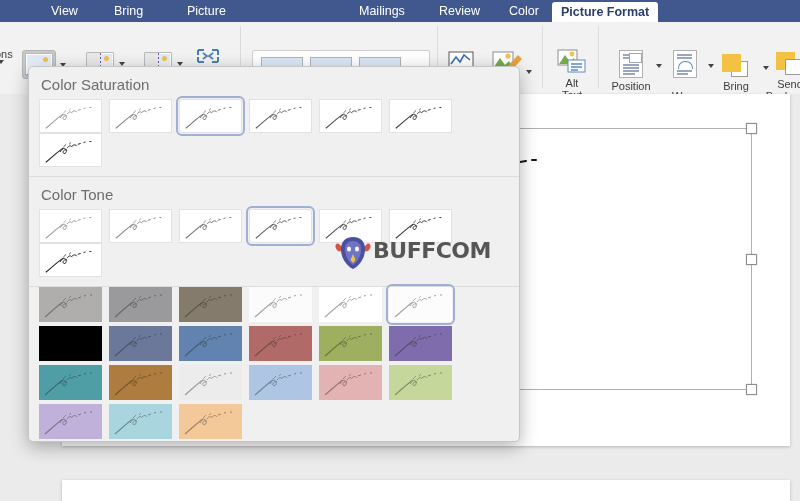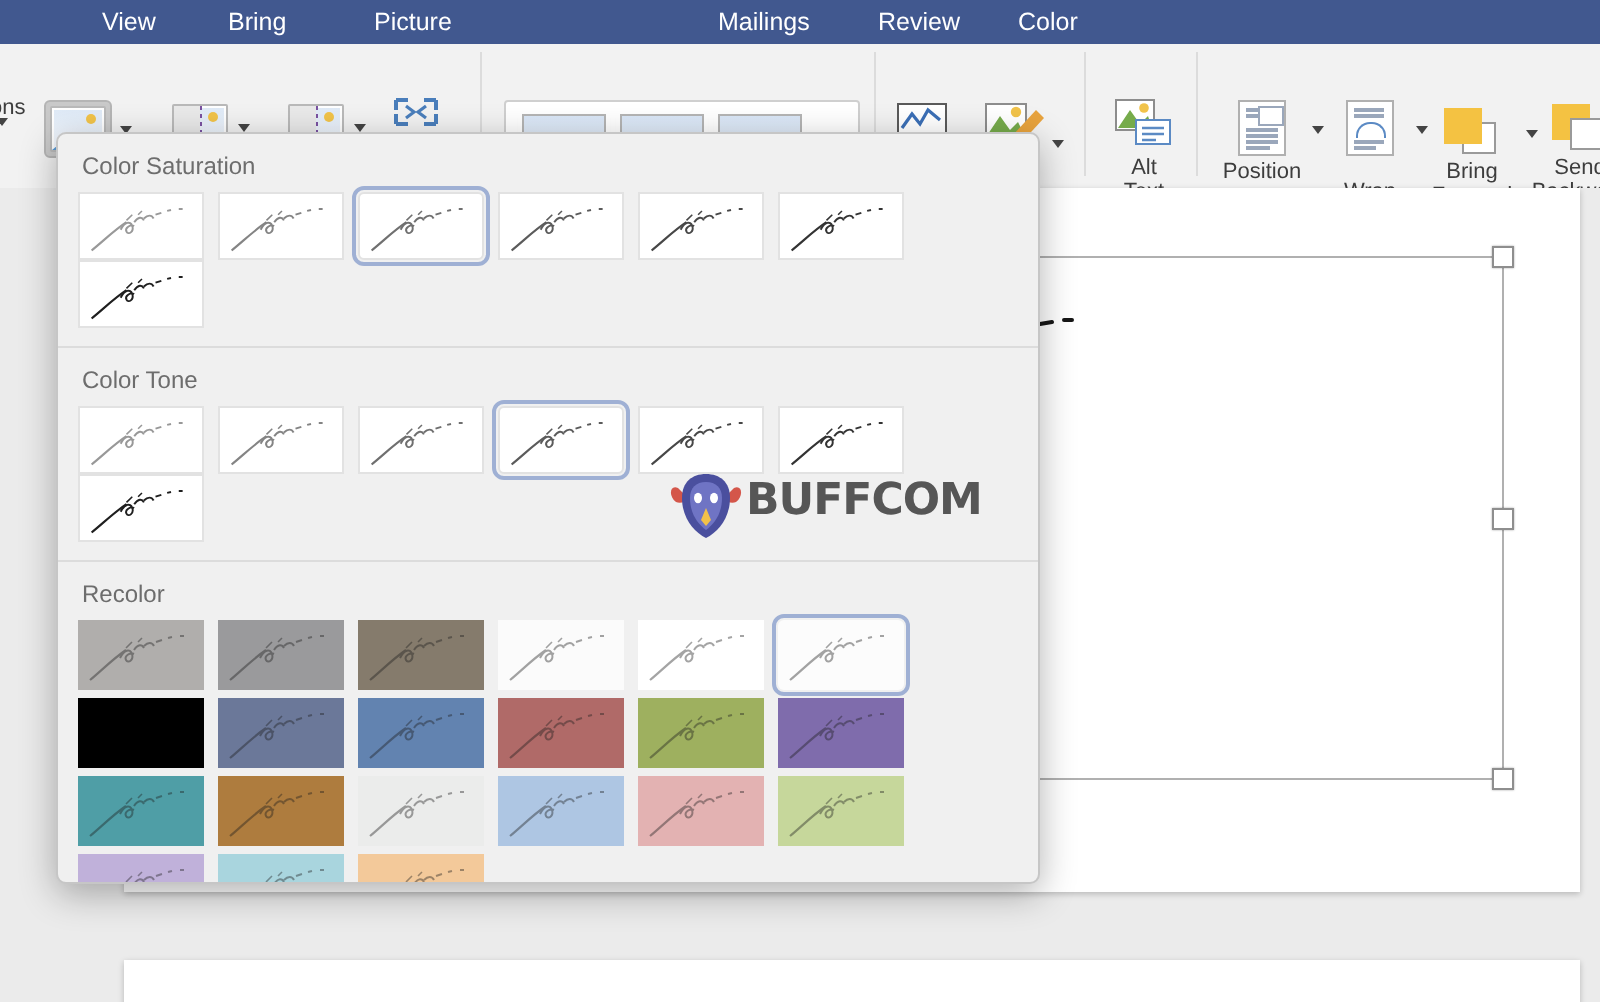--- a/index.html
+++ b/index.html
@@ -107,21 +107,21 @@
     position:absolute;width:9px;height:9px;background:#fff;
     border:1px solid #8e8e8e;box-shadow:0 0 1px rgba(0,0,0,.35);
   }
   
   #color-menu{
     position:absolute;left:28px;top:66px;width:490px;height:374px;
     background:#f0f0f0;border:1px solid #c6c6c6;border-radius:5px;
     box-shadow:0 5px 18px rgba(0,0,0,.30);overflow:hidden;
   }
   .grp-title{
-    font-size:12px;color:#6d6d6d;padding:9px 0 6px 12px;
+    font-size:15px;color:#6d6d6d;padding:9px 0 6px 12px;
   }
   .sep-line{height:1px;background:#dcdcdc;margin:0;}
   .thumb-row{position:relative;padding:0 0 9px 10px;font-size:0;}
   .sk{
     display:inline-block;width:63px;height:34px;background:#fff;
     margin-right:7px;position:relative;overflow:hidden;vertical-align:top;
     border:1px solid #e2e2e2;box-sizing:border-box;
   }
   .sk.selected{
     outline:2px solid #9fb0d4;outline-offset:1px;border-radius:3px;
@@ -149,20 +149,21 @@
 </head>
 <body>
 
 <div id="ribbon-tabs">
     <div class="tab" style="left: 42px;">View</div>
     <div class="tab" style="left: 105px;">Bring</div>
     <div class="tab" style="left: 178px;">Picture</div>
     <div class="tab" style="left: 350px;">Mailings</div>
     <div class="tab" style="left: 430px;">Review</div>
     <div class="tab" style="left: 500px;">Color</div>
+    <div class="tab active" style="left: 552px;">Picture Format</div>
   </div>
 
 <div id="ribbon-body">
 
   <div class="rb-item" style="left:-16px;top:26px;">
     <span class="rb-label">ctions</span>
   </div>
   <div class="rb-item" style="left:-4px;top:30px;">
     <span class="caret sm"></span>
   </div>
@@ -406,21 +407,20 @@
           <path d="M24 14 l3 -3 M30 11 l2 -2" stroke="#1d1d1d" stroke-width="0.8" fill="none"></path>
         </svg></div><div class="sk" title="Temperature 11200 K"><svg viewBox="0 0 63 34" preserveAspectRatio="none" style="opacity: 0.99;">
           <path d="M6 30 C12 25, 18 19, 24 15" stroke="#1d1d1d" stroke-width="1.1" fill="none"></path>
           <path d="M21 19 c2 -4 5 -5 6 -2 c1 3 -2 5 -3 3 c-1 -2 2 -4 4 -3" stroke="#1d1d1d" stroke-width="1" fill="none"></path>
           <path d="M28 15 c2 -3 4 -3 5 -1 M33 13 c2 -2 4 -2 5 0" stroke="#1d1d1d" stroke-width="1" fill="none"></path>
           <path d="M39 11 l3 -1 M45 9 l2 -0.5 M51 8 l2 0" stroke="#1d1d1d" stroke-width="1" fill="none"></path>
           <path d="M24 14 l3 -3 M30 11 l2 -2" stroke="#1d1d1d" stroke-width="0.8" fill="none"></path>
         </svg></div></div>
   <div class="sep-line"></div>
 
-  <div class="grp-title">Recolor</div>
   <div class="recolor-grid" id="recolor-grid"><div class="sw" title="No Recolor" style="background: rgb(176, 174, 172);"><div class="skl" style="opacity: 0.4;"><svg viewBox="0 0 63 34" preserveAspectRatio="none">
             <path d="M6 30 C12 25, 18 19, 24 15" stroke="#1d1d1d" stroke-width="1.1" fill="none"></path>
             <path d="M21 19 c2 -4 5 -5 6 -2 c1 3 -2 5 -3 3 c-1 -2 2 -4 4 -3" stroke="#1d1d1d" stroke-width="1" fill="none"></path>
             <path d="M28 15 c2 -3 4 -3 5 -1 M33 13 c2 -2 4 -2 5 0" stroke="#1d1d1d" stroke-width="1" fill="none"></path>
             <path d="M39 11 l3 -1 M45 9 l2 -0.5 M51 8 l2 0" stroke="#1d1d1d" stroke-width="1" fill="none"></path>
             <path d="M24 14 l3 -3 M30 11 l2 -2" stroke="#1d1d1d" stroke-width="0.8" fill="none"></path>
           </svg></div></div><div class="sw" title="Grayscale" style="background: rgb(154, 154, 156);"><div class="skl" style="opacity: 0.4;"><svg viewBox="0 0 63 34" preserveAspectRatio="none">
             <path d="M6 30 C12 25, 18 19, 24 15" stroke="#1d1d1d" stroke-width="1.1" fill="none"></path>
             <path d="M21 19 c2 -4 5 -5 6 -2 c1 3 -2 5 -3 3 c-1 -2 2 -4 4 -3" stroke="#1d1d1d" stroke-width="1" fill="none"></path>
             <path d="M28 15 c2 -3 4 -3 5 -1 M33 13 c2 -2 4 -2 5 0" stroke="#1d1d1d" stroke-width="1" fill="none"></path>

